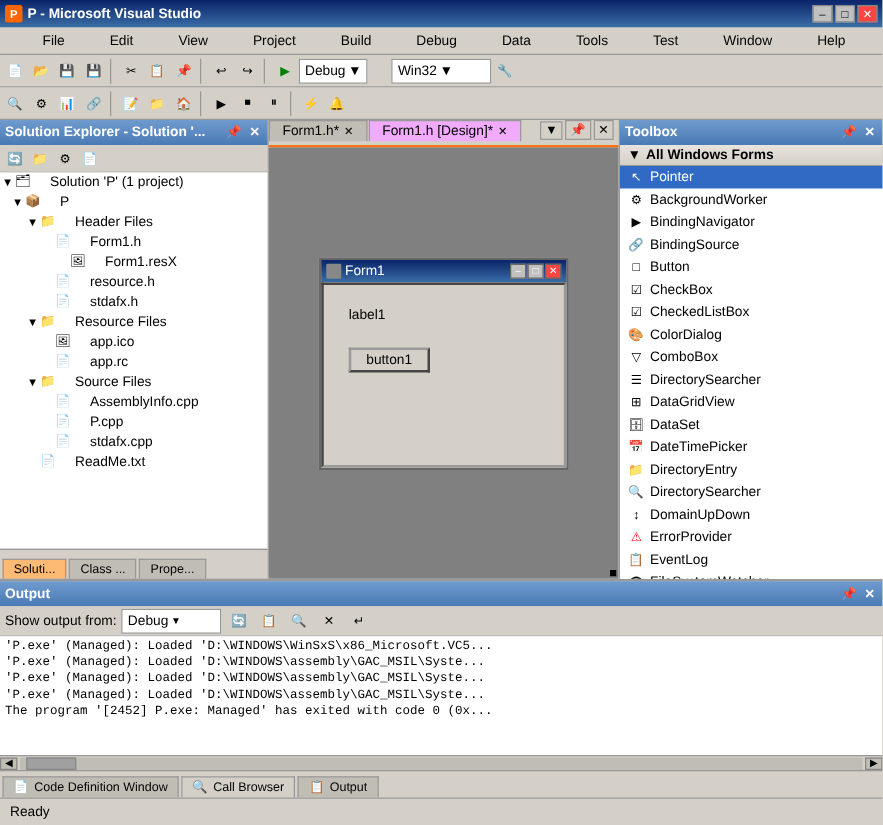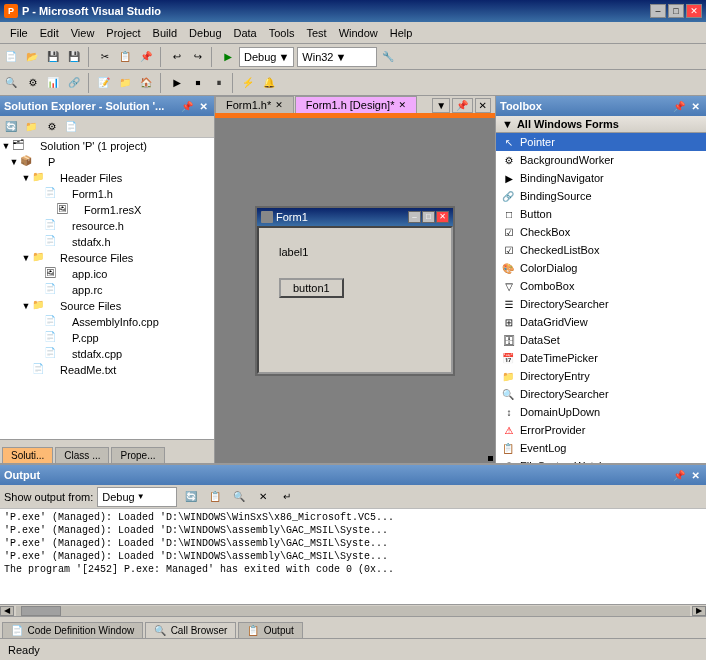--- a/index.html
+++ b/index.html
@@ -31,21 +31,21 @@
 
     
     .menu-bar {
       background: #d4d0c8;
       height: 22px;
       display: flex;
       align-items: center;
       padding: 0 4px;
       border-bottom: 1px solid #999;
     }
-    .menu-item { padding: 2px 6px; font-size: 11px; cursor: pointer; }
+    .menu-item { padding: 2px 6px; font-size: 11px; cursor: pointer; margin-left: 24px; }
 
     
     .toolbar {
       background: #d4d0c8;
       height: 26px;
       display: flex;
       align-items: center;
       padding: 0 2px;
       border-bottom: 1px solid #999;
       gap: 1px;
@@ -127,22 +127,22 @@
     .center-area {
       flex: 1;
       display: flex;
       flex-direction: column;
       overflow: hidden;
     }
     .editor-tabs {
       background: #d4d0c8;
       height: 22px;
       display: flex;
-      align-items: flex-end;
-      border-bottom: 5px solid #f97316;
+      align-items: flex-start;
+      border-bottom: 2px solid #f97316;
     }
     .editor-tab { padding: 2px 10px; font-size: 11px; background: #c0bdb5; border: 1px solid #999; border-bottom: none; cursor: pointer; margin-right: 1px; display: flex; align-items: center; gap: 4px; }
     .editor-tab.active { background: #f0abfc; }
     .editor-tab-close { font-size: 9px; cursor: pointer; }
     .editor-area {
       flex: 1;
       background: #808080;
       display: flex;
       align-items: center;
       justify-content: center;
@@ -361,21 +361,21 @@
   <div class="tb-icon">📌</div>
   <div class="tb-separator"></div>
   <div class="tb-icon">↩</div>
   <div class="tb-icon">↪</div>
   <div class="tb-separator"></div>
   <div class="tb-icon" style="color:green;">▶</div>
   <div class="debug-dropdown">
     <span>Debug</span>
     <span>▼</span>
   </div>
-  <div class="debug-dropdown" style="margin-left:2px; width:80px;">
+  <div class="debug-dropdown" style="margin-left:18px; width:80px;">
     <span>Win32</span>
     <span>▼</span>
   </div>
   <div class="tb-icon">🔧</div>
 </div>
 
 <div class="toolbar2">
   <div class="tb-icon">🔍</div>
   <div class="tb-icon">⚙</div>
   <div class="tb-icon">📊</div>

